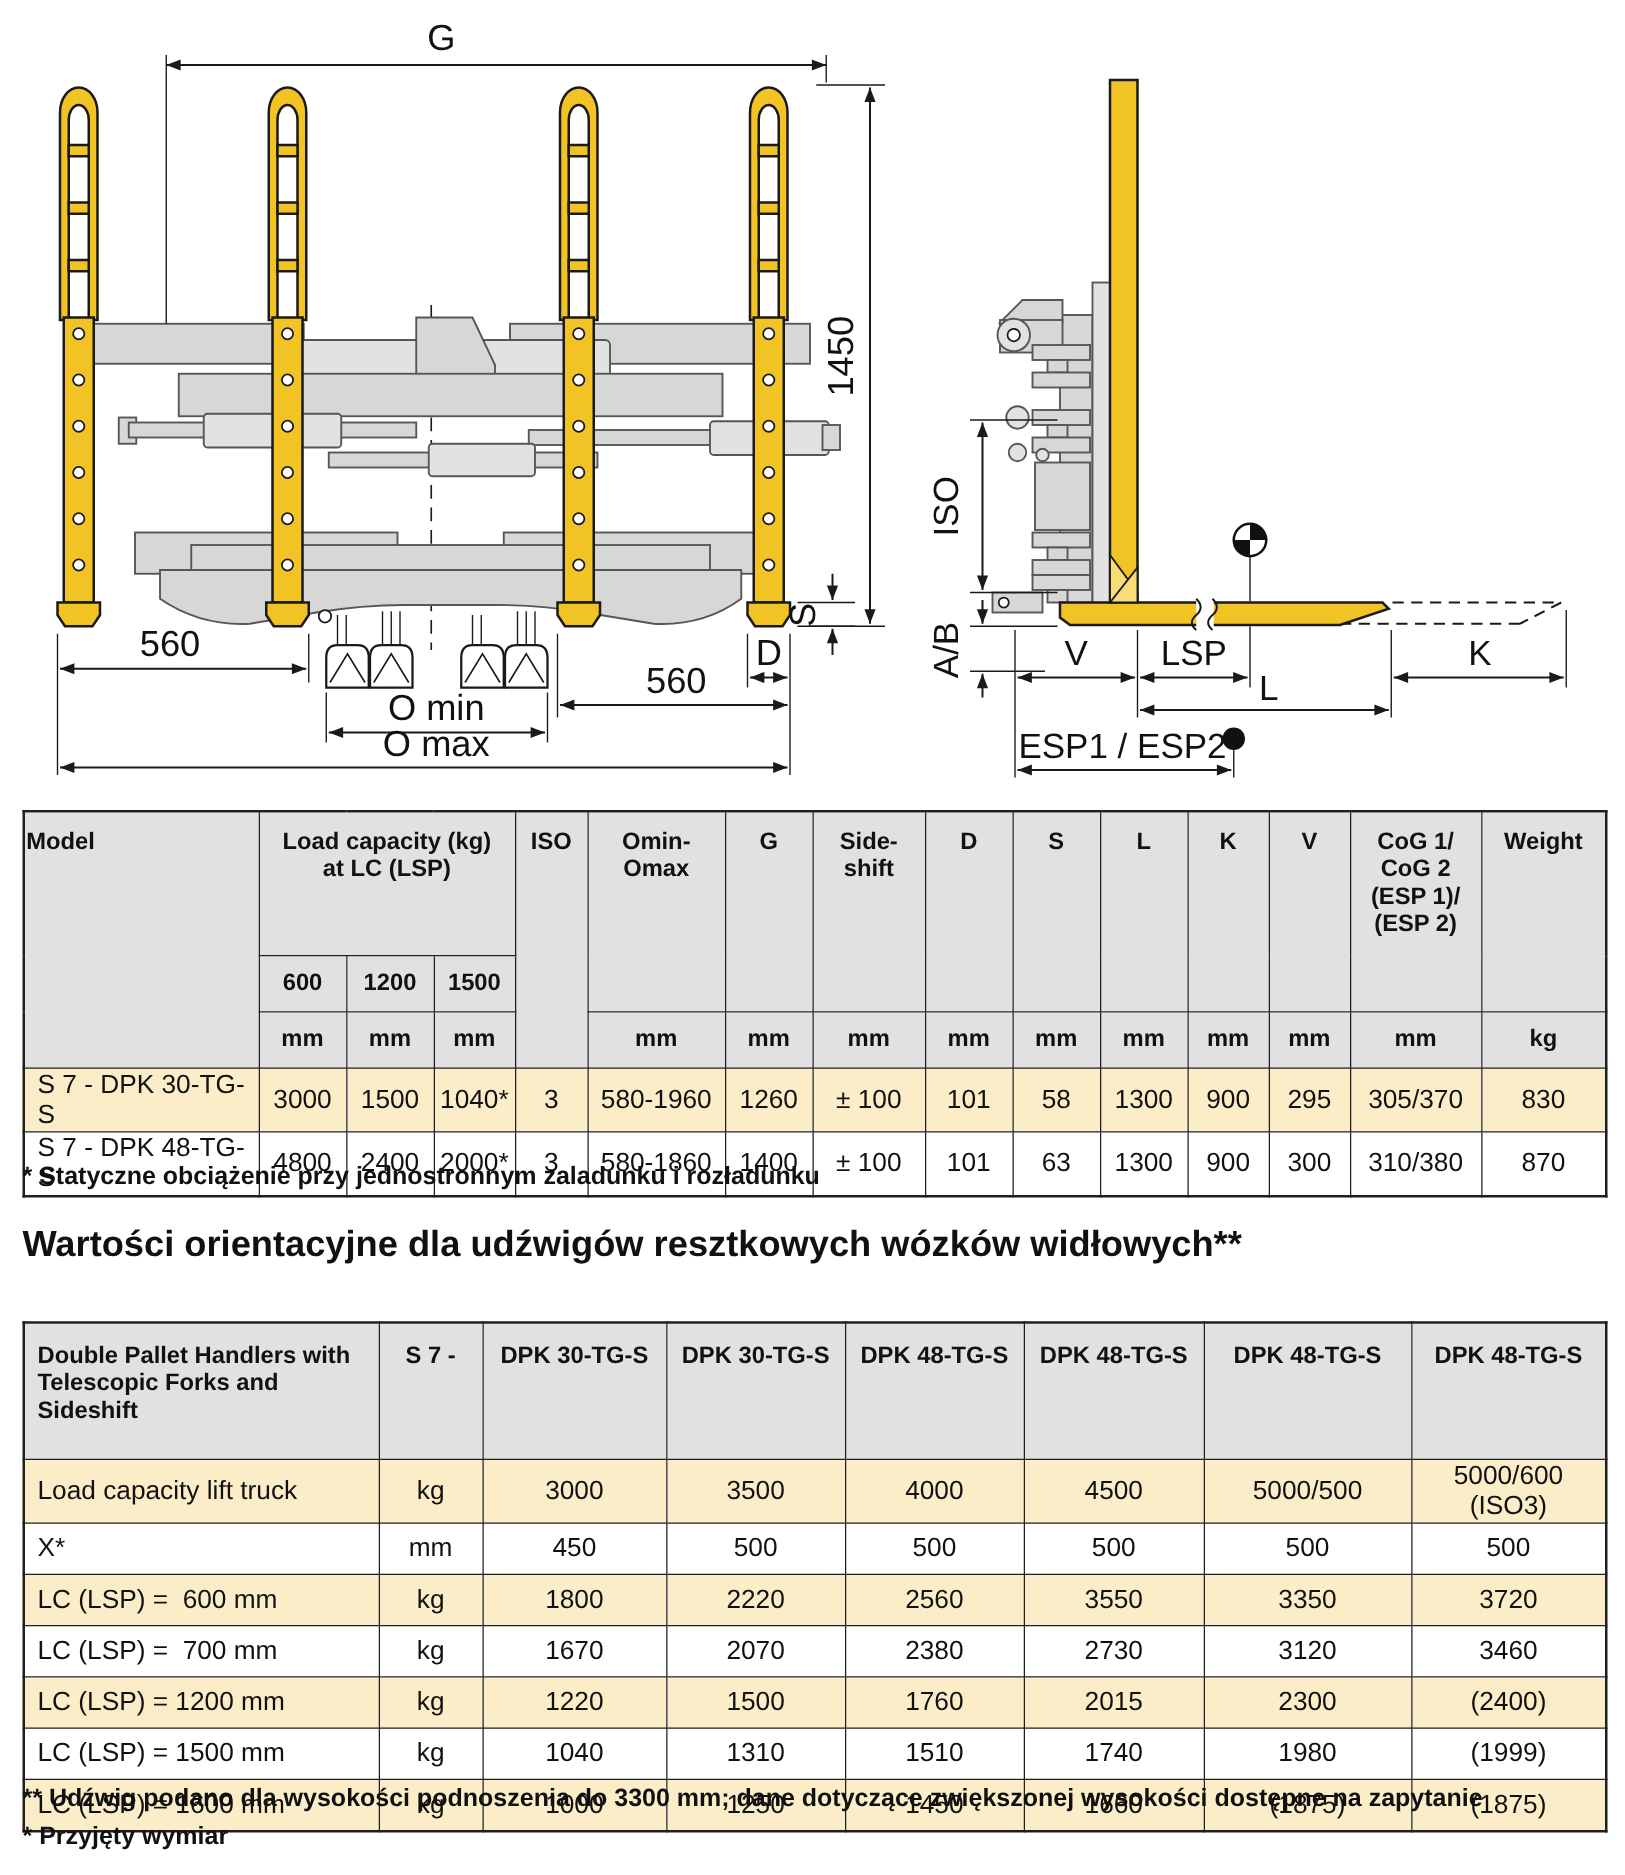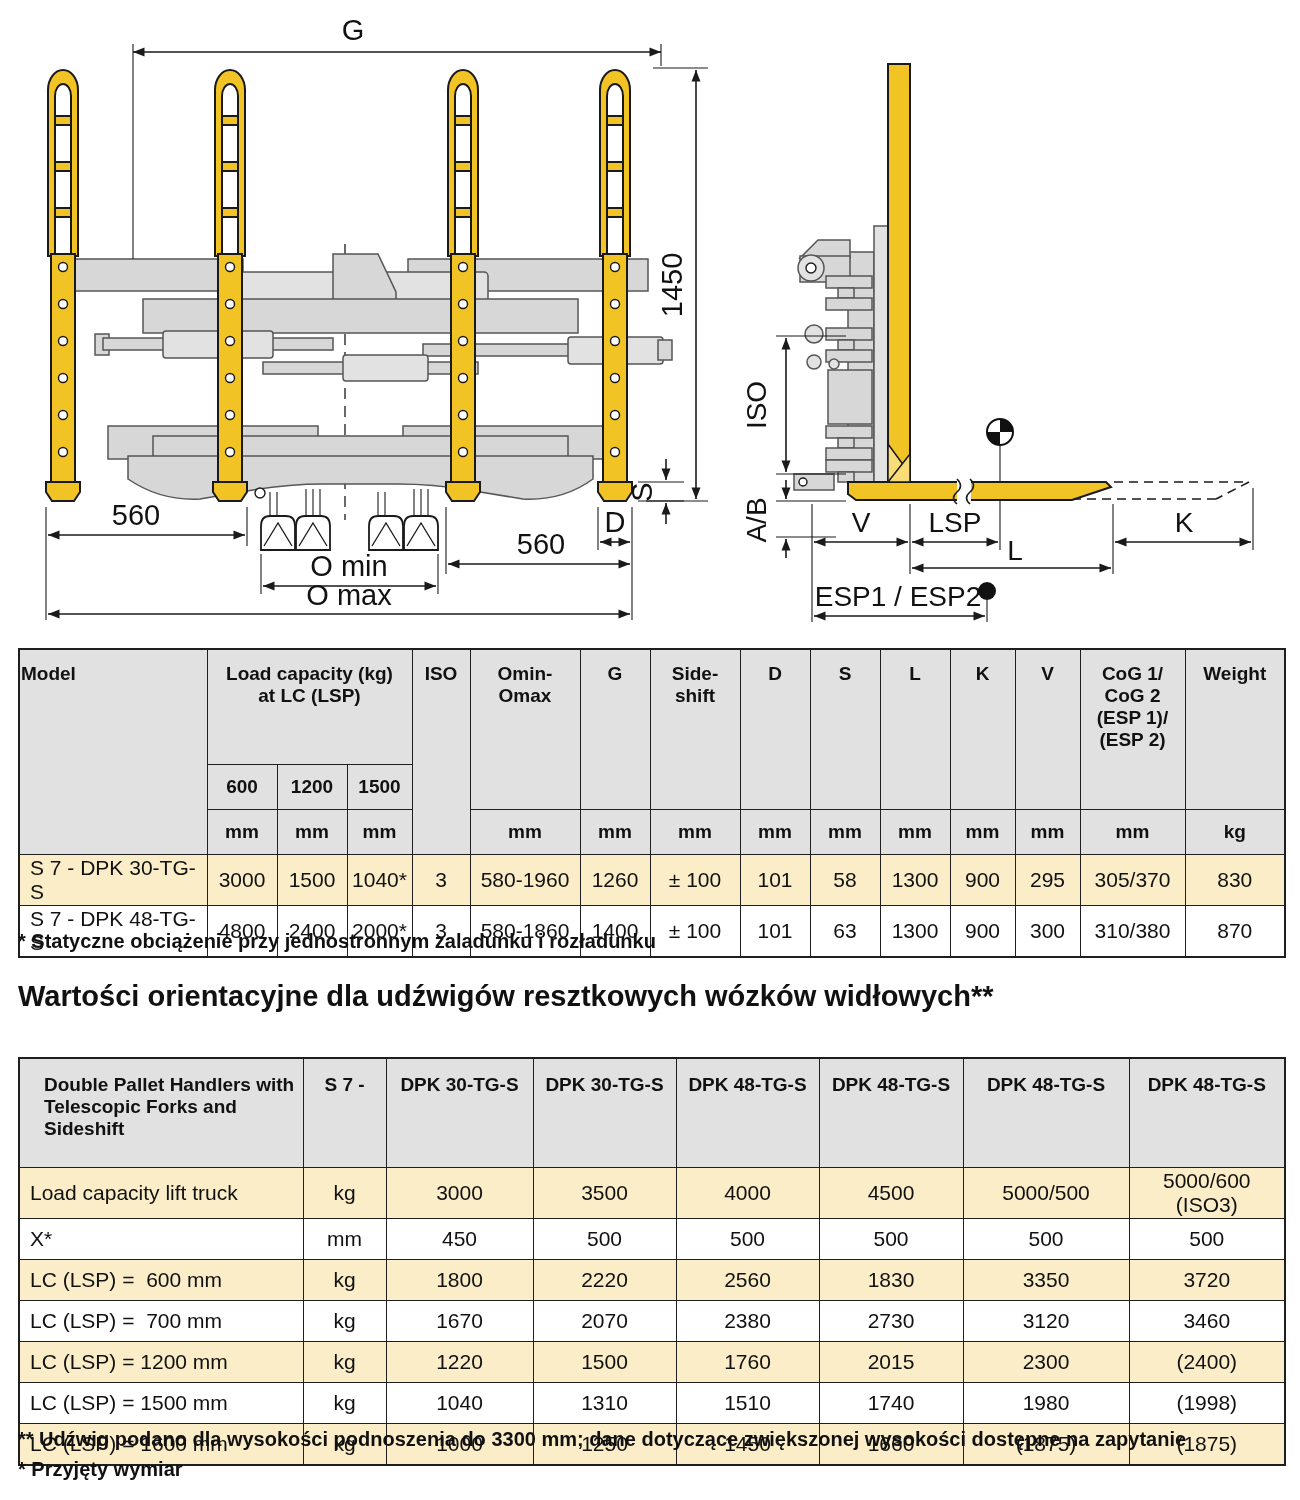--- a/index.html
+++ b/index.html
@@ -26,21 +26,21 @@
   .pre{white-space:pre-line;}
   .prew{white-space:pre-wrap;}
   .t1 .hA th{vertical-align:top;padding-top:13px;height:100px;}
   .t1 .hA th.left{text-align:left;}
   .t1 .hB th{height:42px;vertical-align:middle;}
   .t1 .hC th{height:42px;vertical-align:middle;}
   .t1 .body td{height:40px;vertical-align:middle;}
   .t1 td.left,.t2 td.left{text-align:left;padding-left:10px;}
   .cream td{background:#FAEDC8;}
   .t2 .hd th{height:92px;vertical-align:top;padding-top:15px;}
-  .t2 .hd th.left{text-align:left;padding-left:24px;}
+  .t2 .hd th.left{text-align:left;padding-left:10px;}
   .t2 .body td{height:38px;vertical-align:middle;}
   .fnote{font-weight:bold;font-size:20px;line-height:1.3;}
   .h2title{font-weight:bold;font-size:29px;}
 </style>
 </head>
 <body>
 
 <svg class="abs" style="left:8px;top:4px;" width="700" height="636" viewBox="0 0 700 636">
   <defs>
     <marker id="arw1" viewBox="0 0 10 10" refX="9.5" refY="5" markerWidth="8" markerHeight="8" orient="auto-start-reverse">
@@ -454,21 +454,21 @@
     <td>500</td>
     <td>500</td>
     <td>500</td>
   </tr>
   <tr class="body cream">
     <td class="left prew">LC (LSP) =  600 mm</td>
     <td>kg</td>
     <td>1800</td>
     <td>2220</td>
     <td>2560</td>
-    <td>1830</td>
+    <td>3550</td>
     <td>3350</td>
     <td>3720</td>
   </tr>
   <tr class="body">
     <td class="left prew">LC (LSP) =  700 mm</td>
     <td>kg</td>
     <td>1670</td>
     <td>2070</td>
     <td>2380</td>
     <td>2730</td>
@@ -486,21 +486,21 @@
     <td>(2400)</td>
   </tr>
   <tr class="body">
     <td class="left prew">LC (LSP) = 1500 mm</td>
     <td>kg</td>
     <td>1040</td>
     <td>1310</td>
     <td>1510</td>
     <td>1740</td>
     <td>1980</td>
-    <td>(1998)</td>
+    <td>(1999)</td>
   </tr>
   <tr class="body cream">
     <td class="left prew">LC (LSP) = 1600 mm</td>
     <td>kg</td>
     <td>1000</td>
     <td>1250</td>
     <td>1450</td>
     <td>1660</td>
     <td>(1875)</td>
     <td>(1875)</td>

